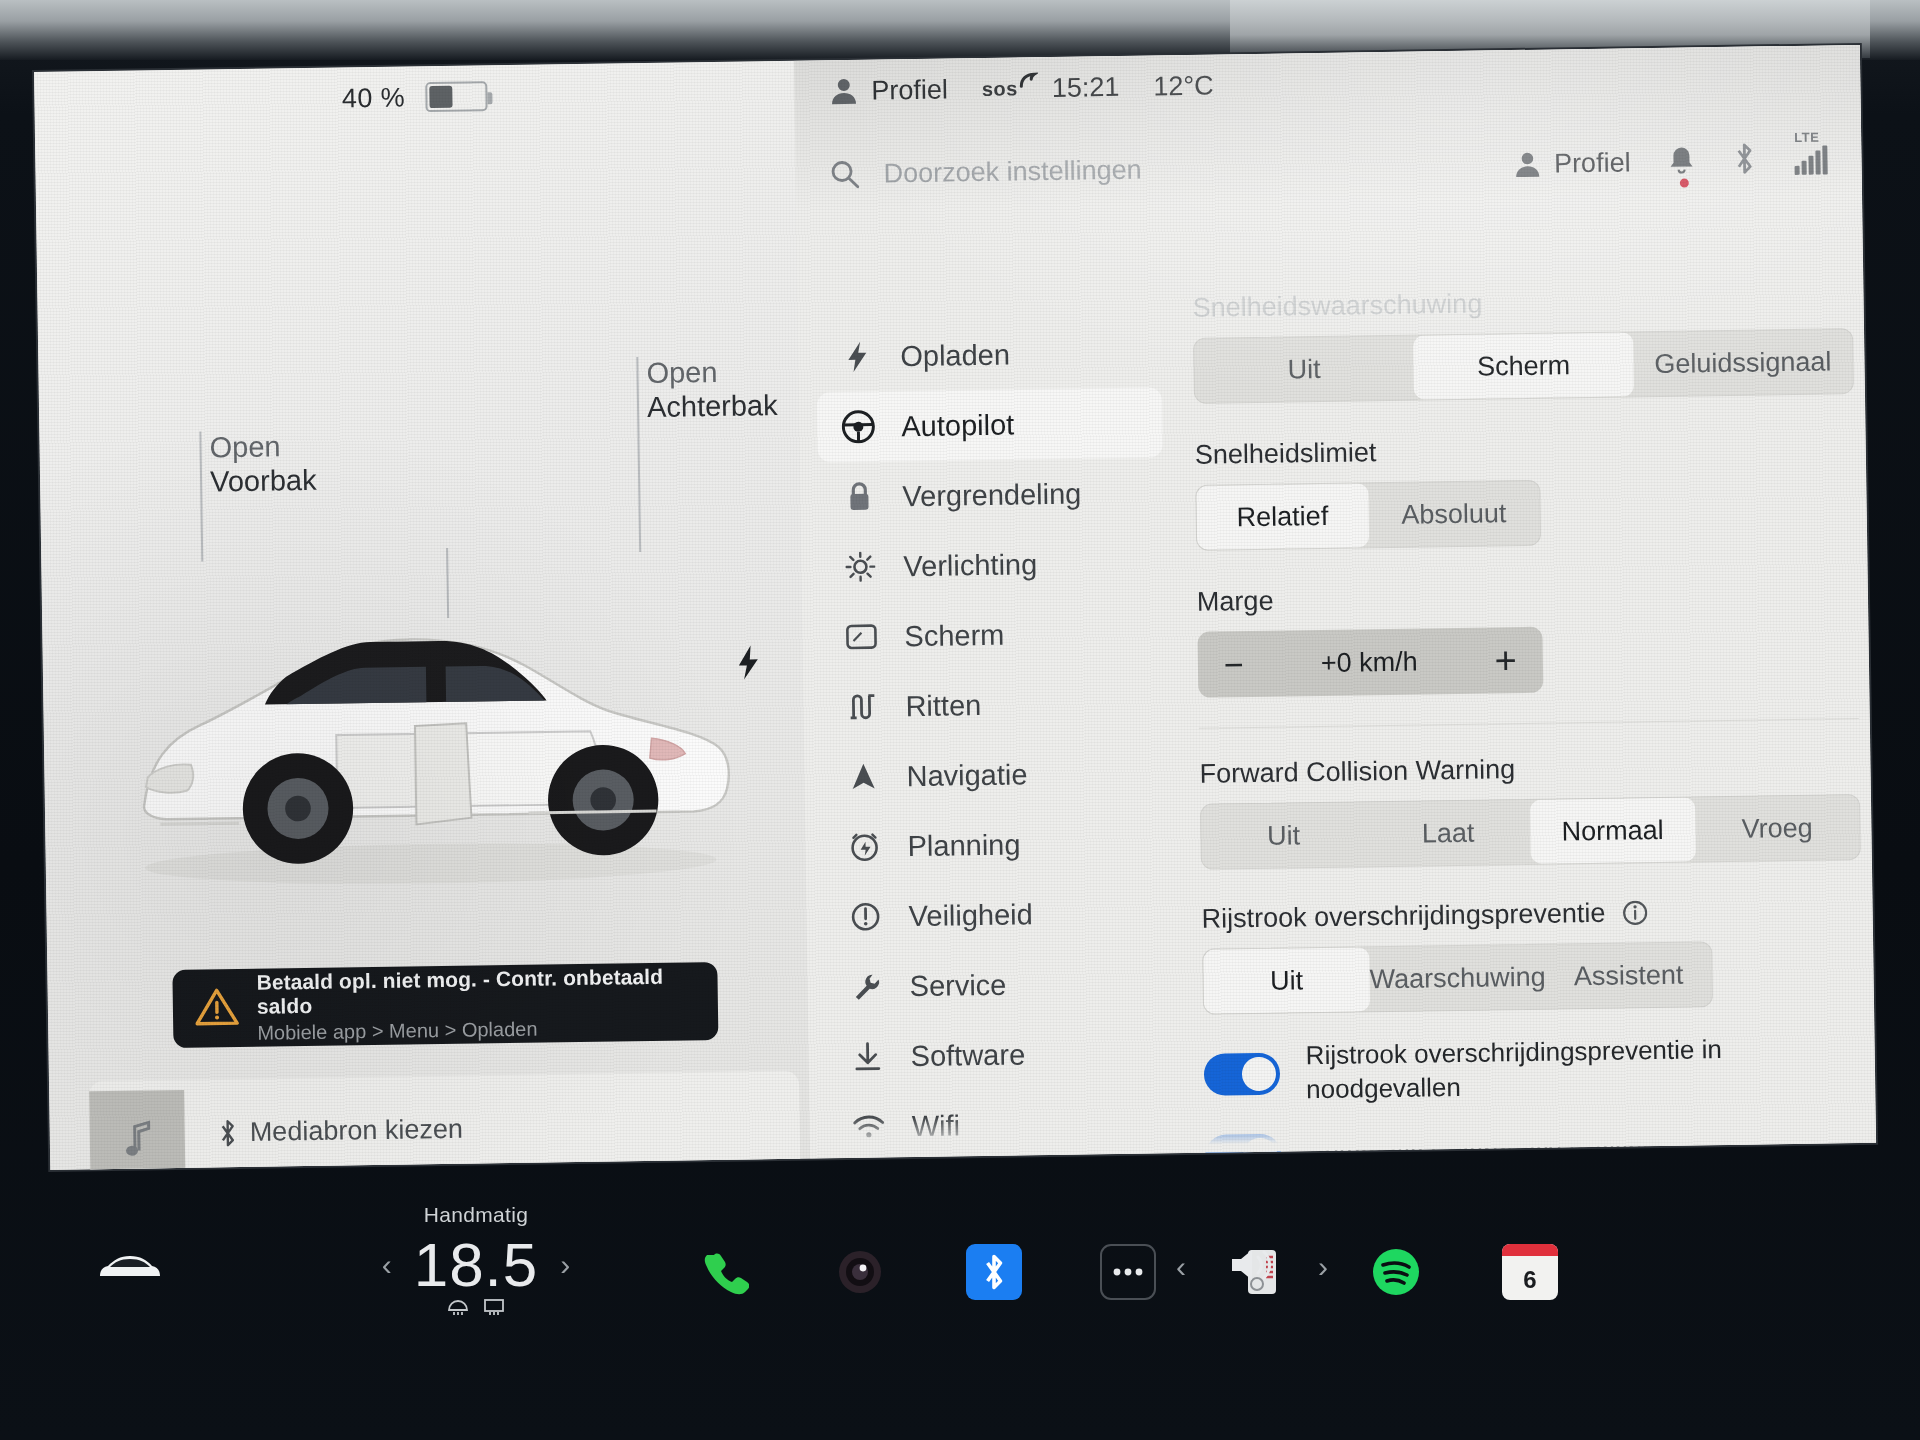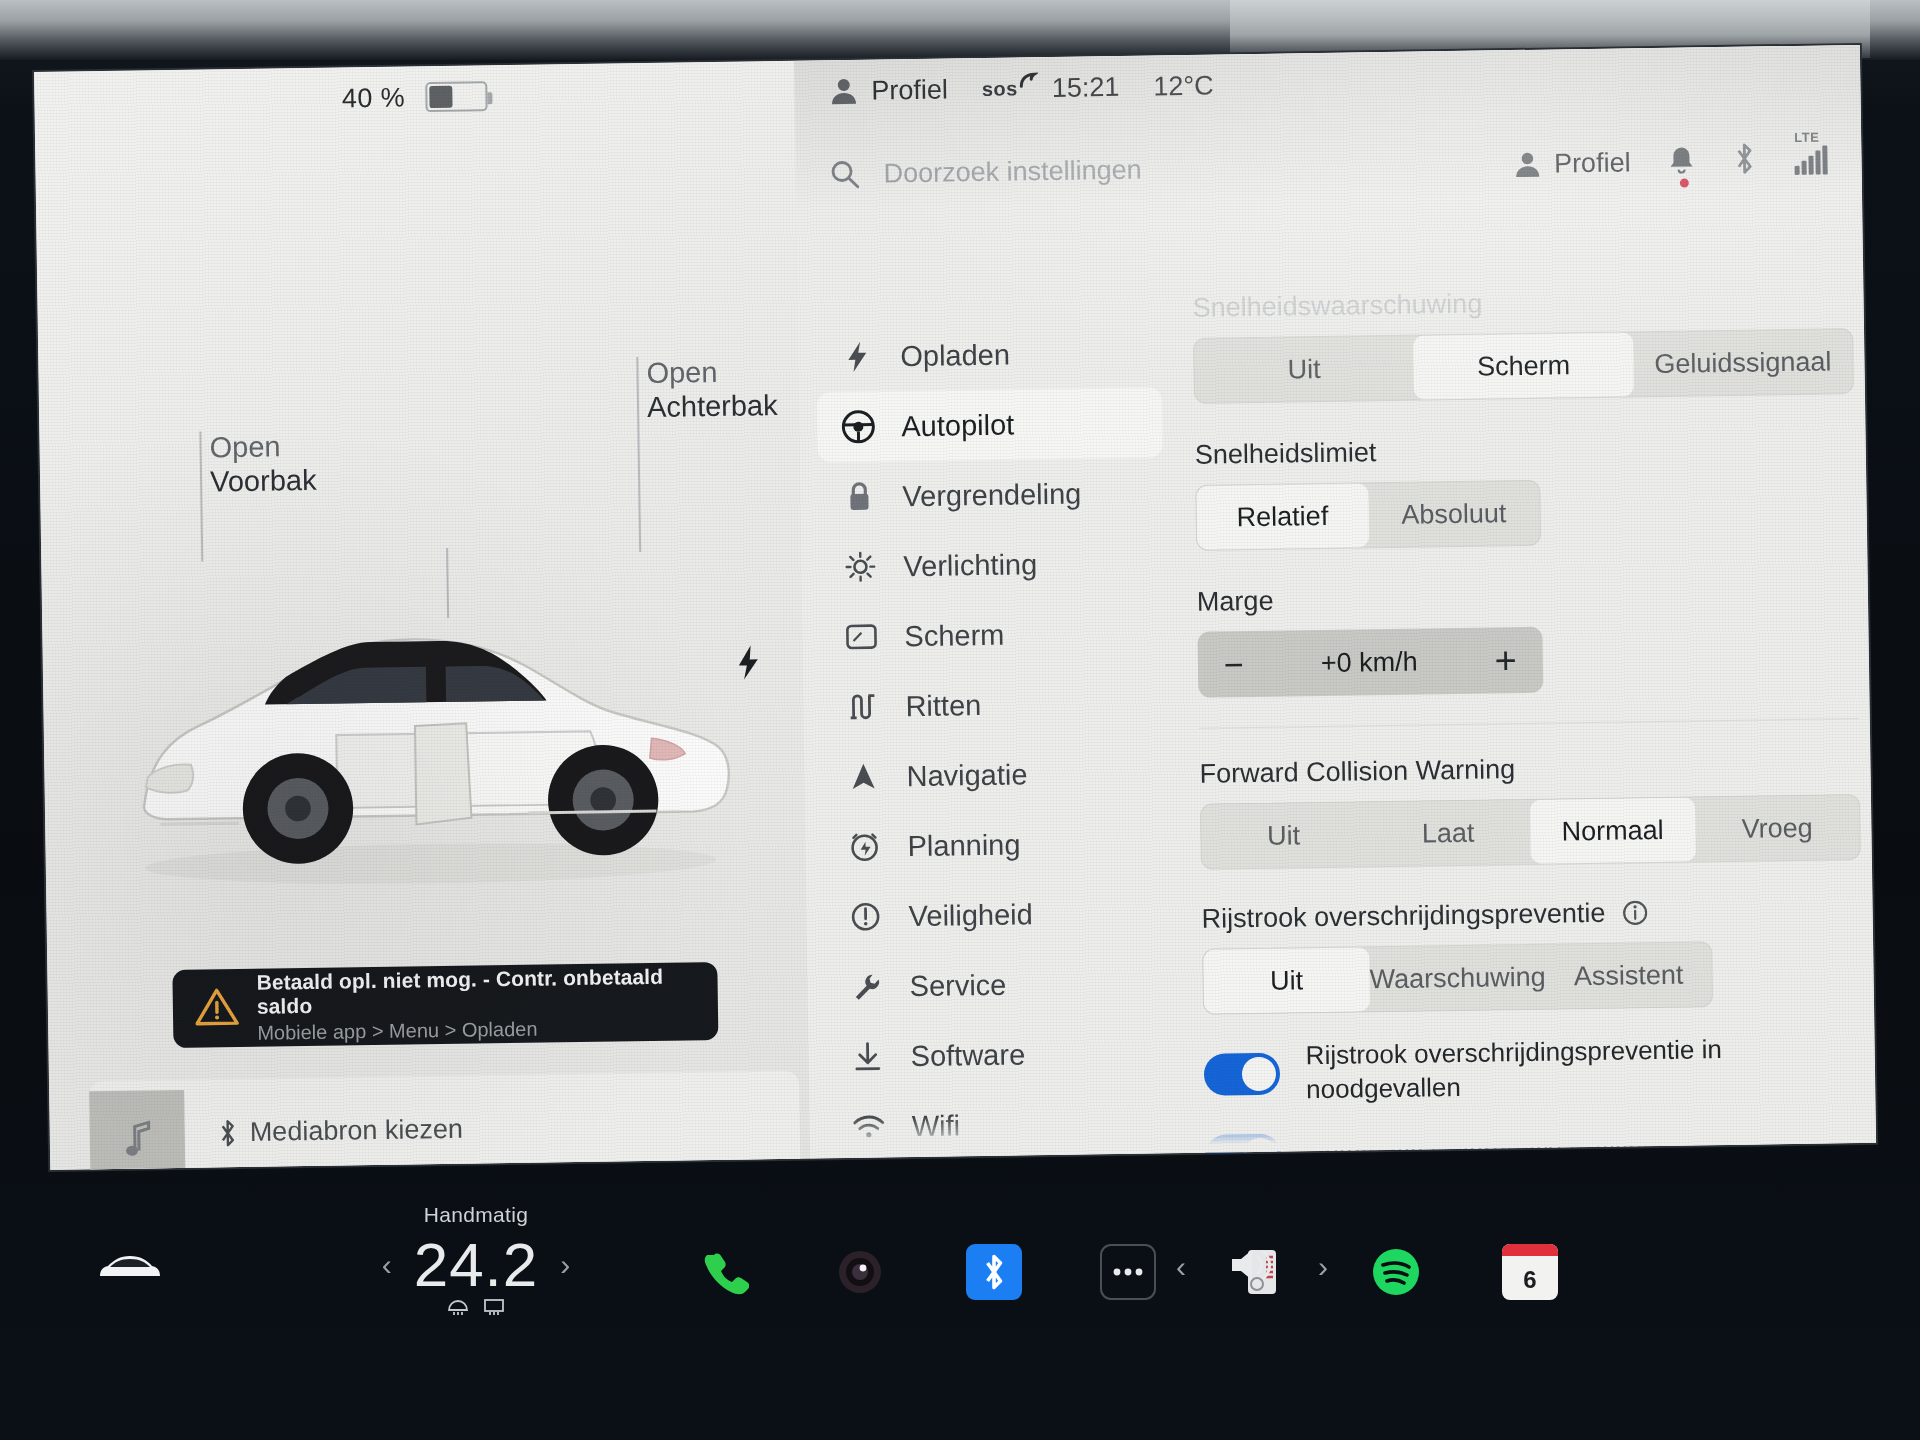--- a/index.html
+++ b/index.html
@@ -529,21 +529,21 @@
       <svg width="68" height="34" viewBox="0 0 68 34">
           <path d="M4 26c0-6 3-9 8-10 6-6 12-10 22-10s17 4 22 10c5 1 8 4 8 10z" fill="#f0f2f3"></path>
           <path d="M14 17c5-5 10-8 20-8s15 3 20 8z" fill="#1b2026"></path>
         </svg>
     </span>
 
     <div class="climate">
       <div class="mode">Handmatig</div>
       <div class="temprow">
         <span class="chev">‹</span>
-        <span class="temp">24.2</span>
+        <span class="temp">18.5</span>
         <span class="chev">›</span>
       </div>
       <div class="seats">
         <span><svg width="24" height="20" viewBox="0 0 24 20">
               <path d="M3 14a9 9 0 0 1 18 0z" fill="none" stroke="#c3c7ca" stroke-width="1.8"></path>
               <path d="M8 19v-3M12 19v-3M16 19v-3" stroke="#c3c7ca" stroke-width="1.8"></path>
             </svg></span>
         <span><svg width="24" height="20" viewBox="0 0 24 20">
               <rect x="3" y="4" width="18" height="11" fill="none" stroke="#c3c7ca" stroke-width="1.8"></rect>
               <path d="M8 19v-3M12 19v-3M16 19v-3" stroke="#c3c7ca" stroke-width="1.8"></path>

